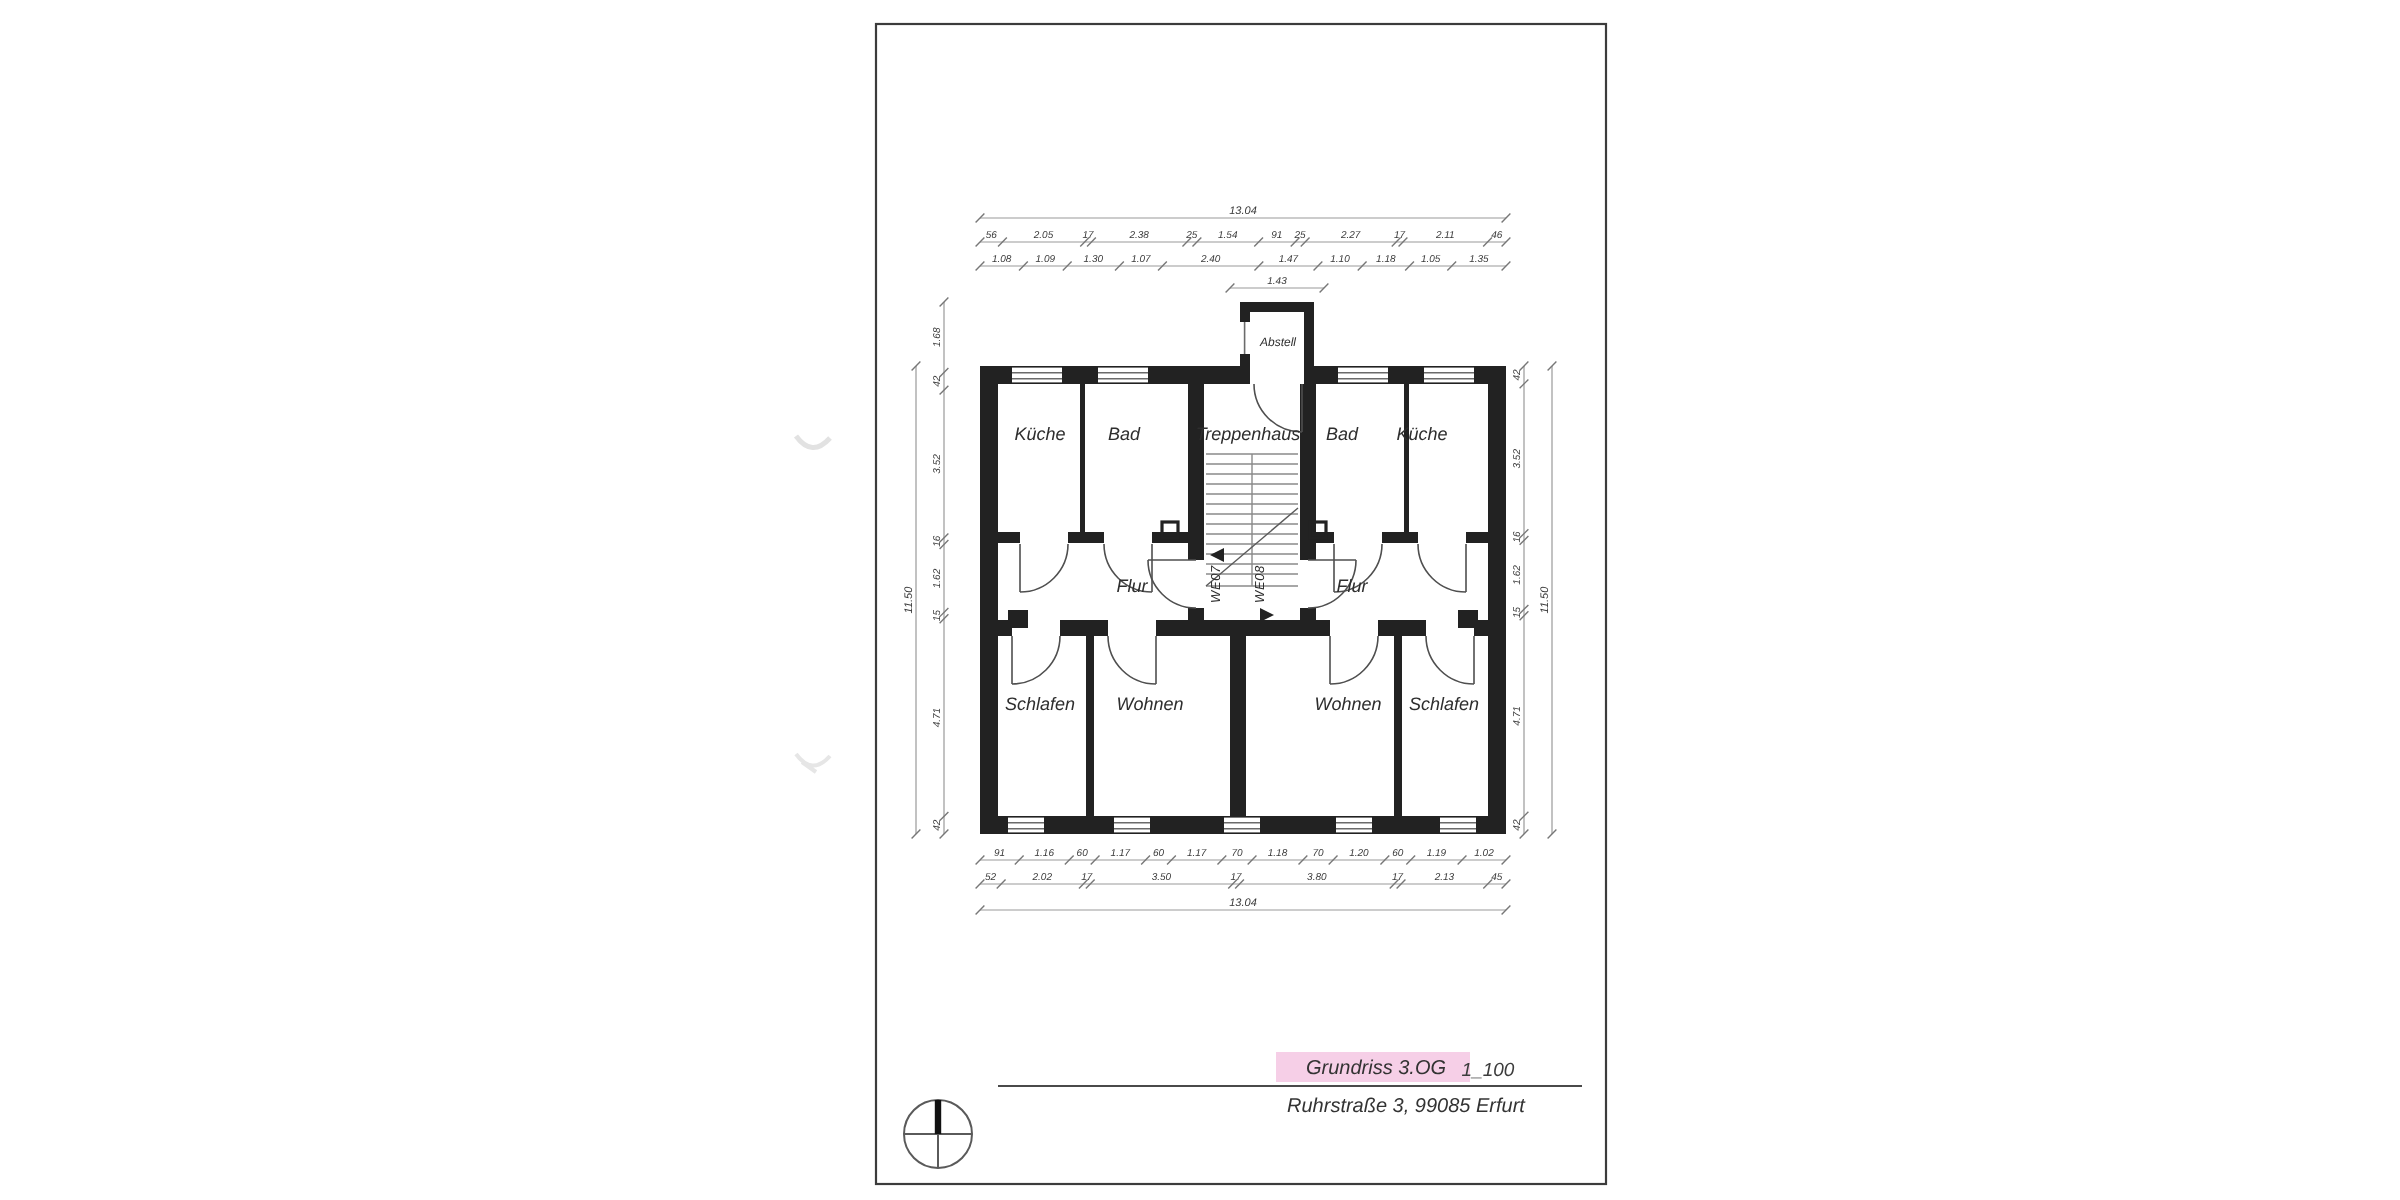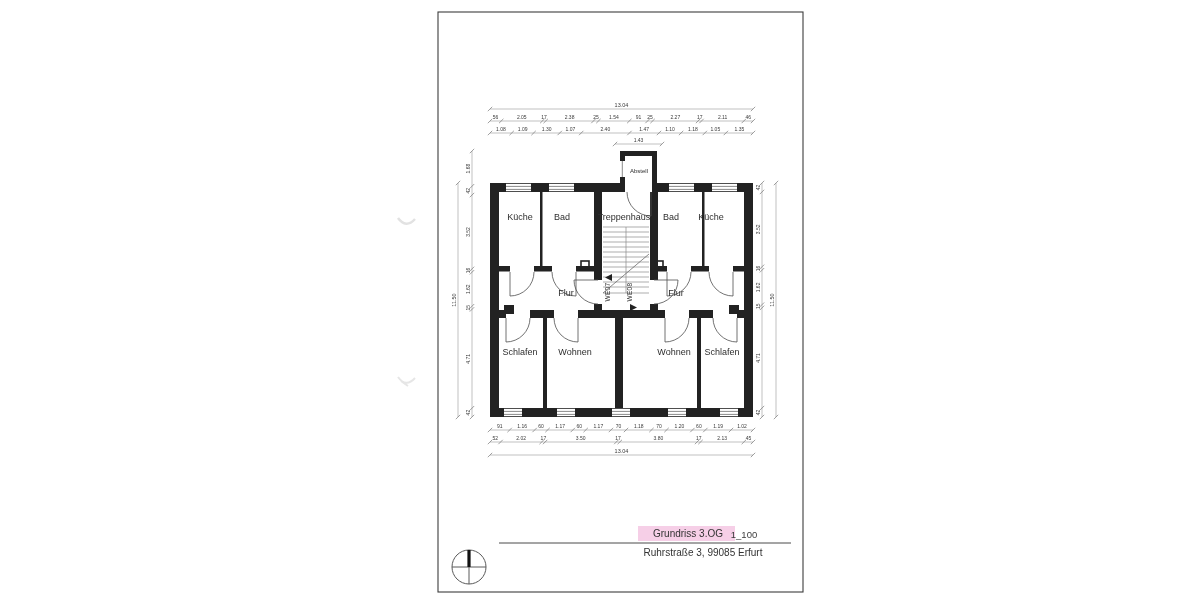--- a/index.html
+++ b/index.html
@@ -1,17 +1,17 @@
 <!DOCTYPE html>
 <html><head>
 <meta charset="utf-8">
 <style>
   html,body{margin:0;padding:0;background:#ffffff;}
   .canvas{position:relative;width:1200px;height:600px;background:#ffffff;overflow:hidden;
-          font-family:"Liberation Sans",sans-serif;}
+          font-family:"Liberation Sans",sans-serif;font-style:italic;}
   svg{display:block;}
   svg text{font-family:"Liberation Sans",sans-serif;fill:#3a3a3a;}
   .room-label{font-size:9px;fill:#2e2e2e;}
   .tiny-label{font-size:6px;fill:#2e2e2e;}
   .we-label{font-size:6.5px;fill:#2e2e2e;letter-spacing:.3px;}
   .title-text{font-size:10px;fill:#333;}
   .scale-text{font-size:9.5px;fill:#3d3d3d;}
   .address-text{font-size:10px;fill:#333;}
 </style>
 </head>

